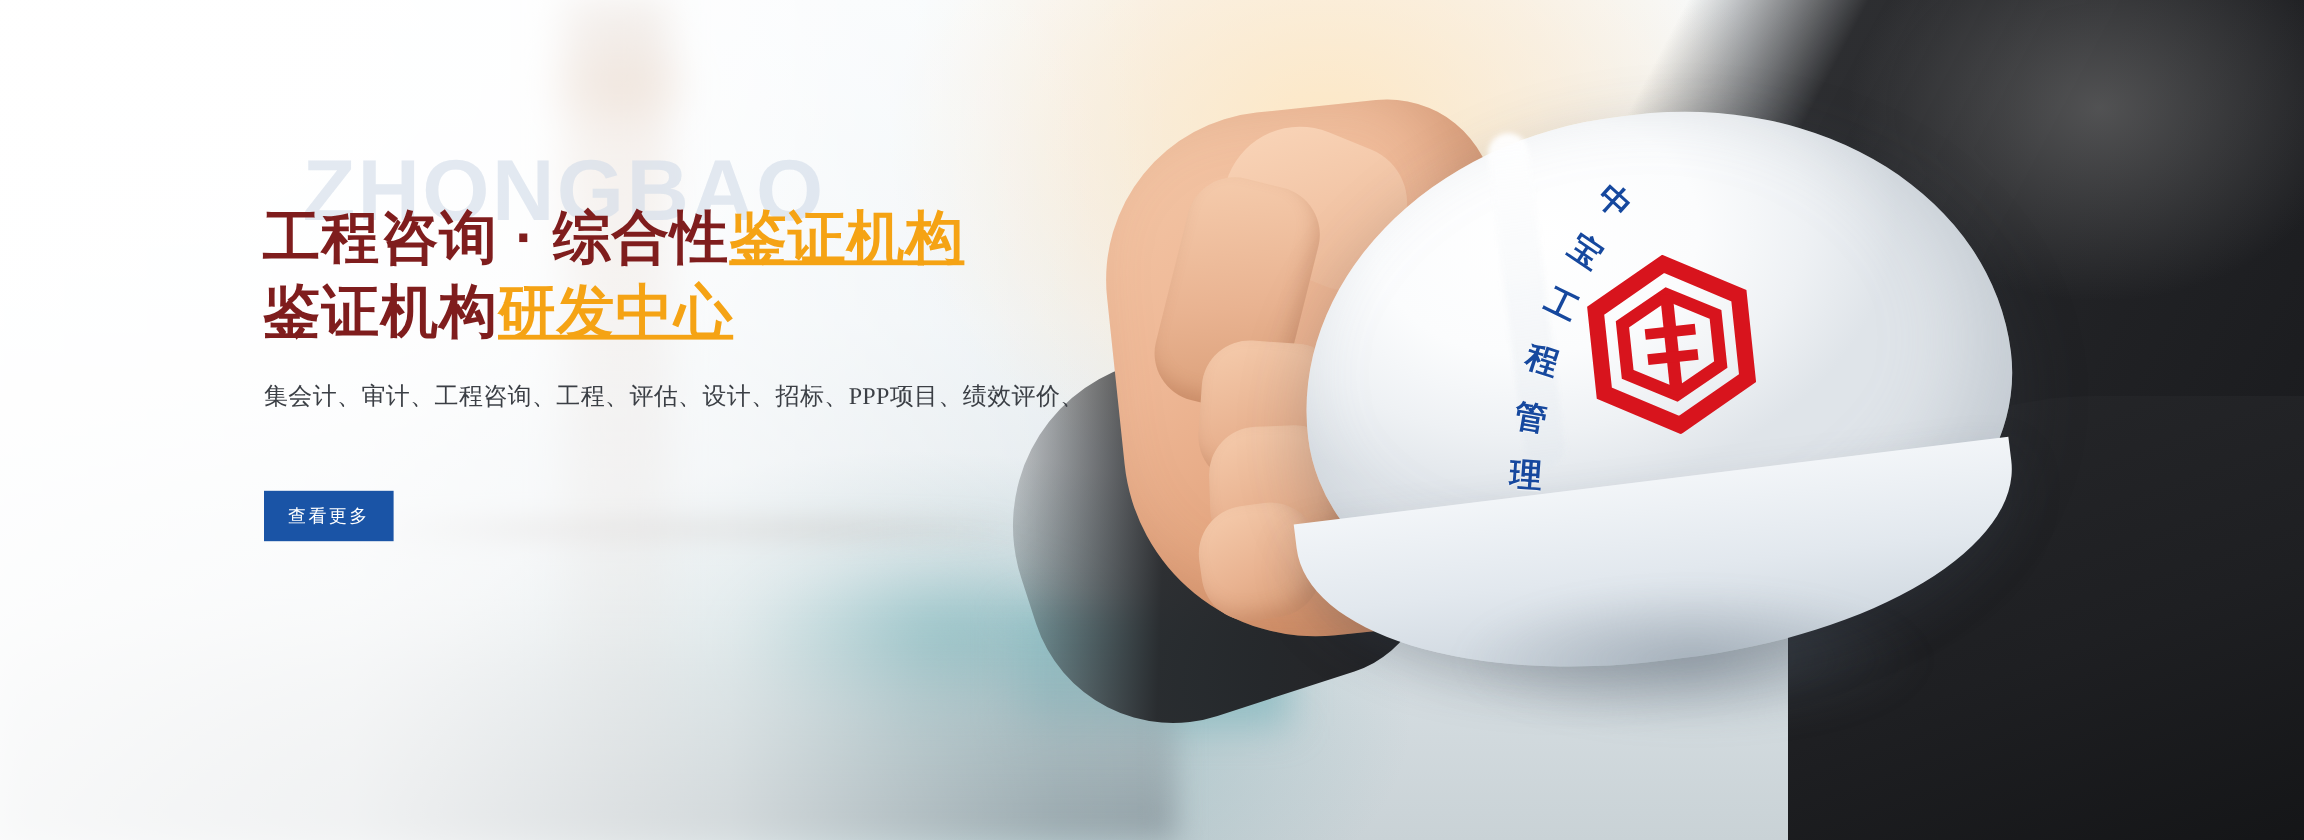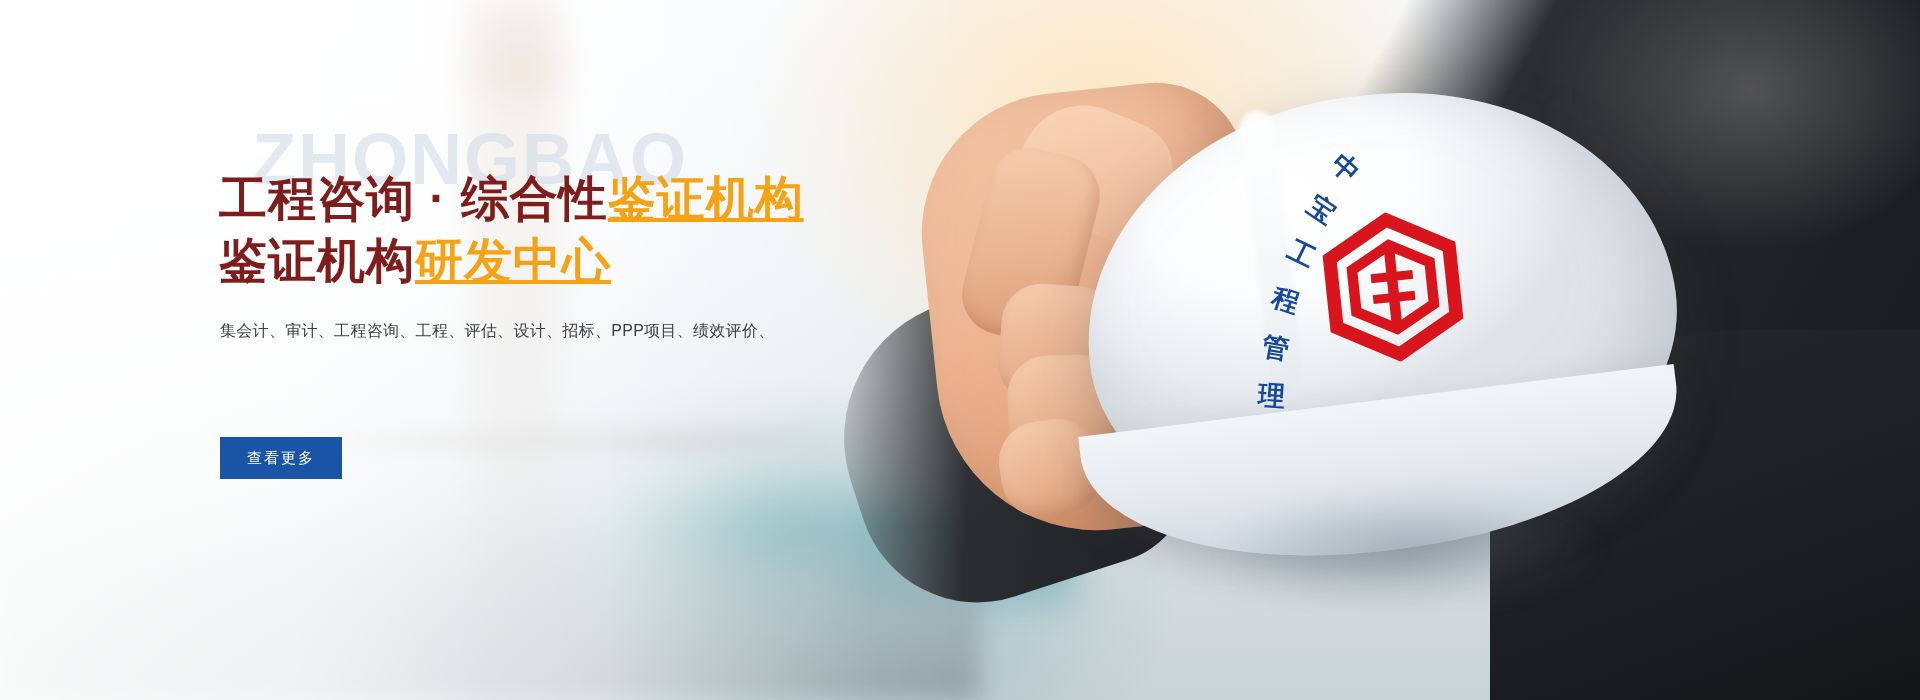--- a/index.html
+++ b/index.html
@@ -273,45 +273,44 @@
   }
   .headline .blue   { color: #7f1d1d; }
   .headline .orange { color: #f5a314; text-decoration: underline; }
   .headline .row { display: block; }
 
   .desc {
     position: absolute;
     left: 1px;
     top: 308px;
     width: 600px;
-    font-size: 16px;
+    font-size: 20px;
     line-height: 46px;
     color: #3b3f45;
-    font-family: Liberation Sans, sans-serif;
+    font-family: Liberation Serif, serif;
     letter-spacing: 0.3px;
   }
   .desc .dline { display: block; white-space: nowrap; }
 
   .cta {
     position: absolute;
     left: 1px;
     top: 409px;
-    width: 122px;
+    width: 108px;
     height: 42px;
     background: #1a54a6;
     color: #ffffff;
     font-size: 15px;
     letter-spacing: 2px;
     border: none;
     cursor: pointer;
     font-family: "Liberation Sans", "DejaVu Sans", sans-serif;
     display: flex;
     align-items: center;
     justify-content: center;
-    margin-top: 28px;
   }
 </style>
 </head>
 <body>
 
 <div class="banner">
 
   <div class="bg-photo"></div>
   <div class="crane-top"></div>
   <div class="crane-mast"></div>

